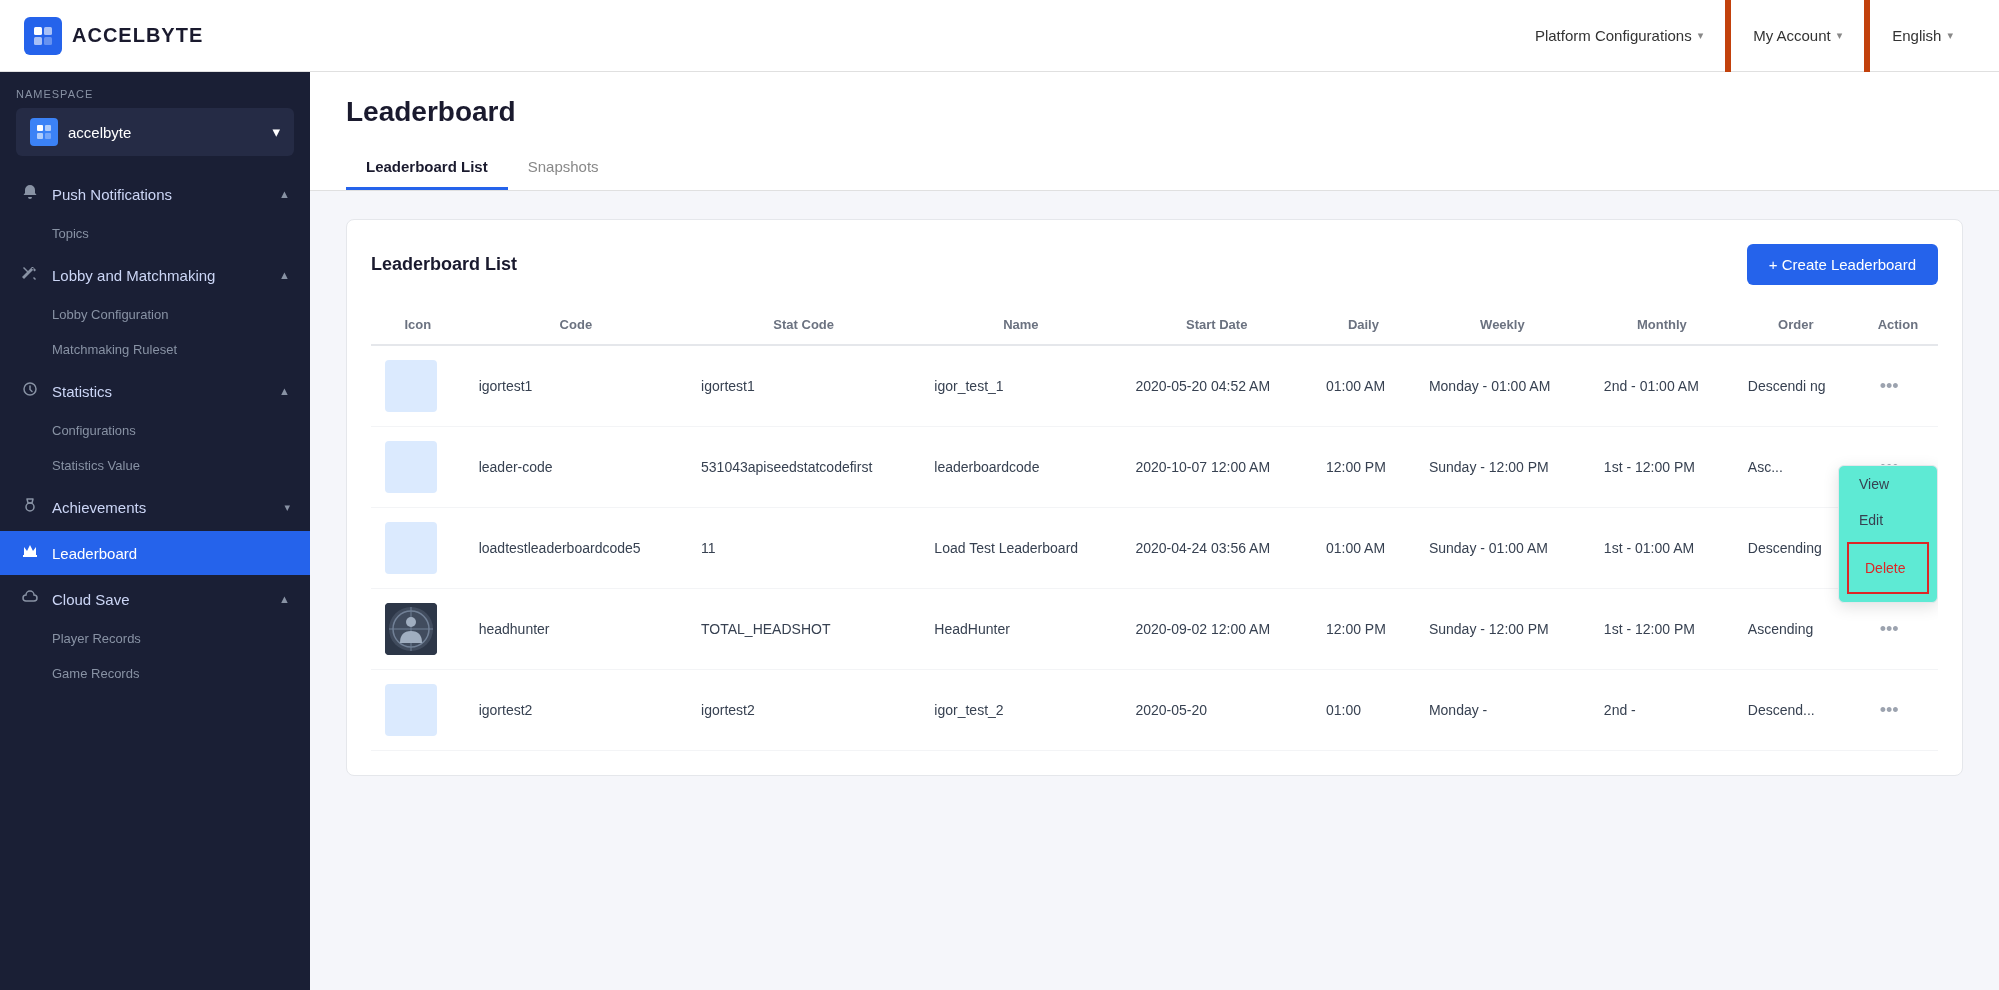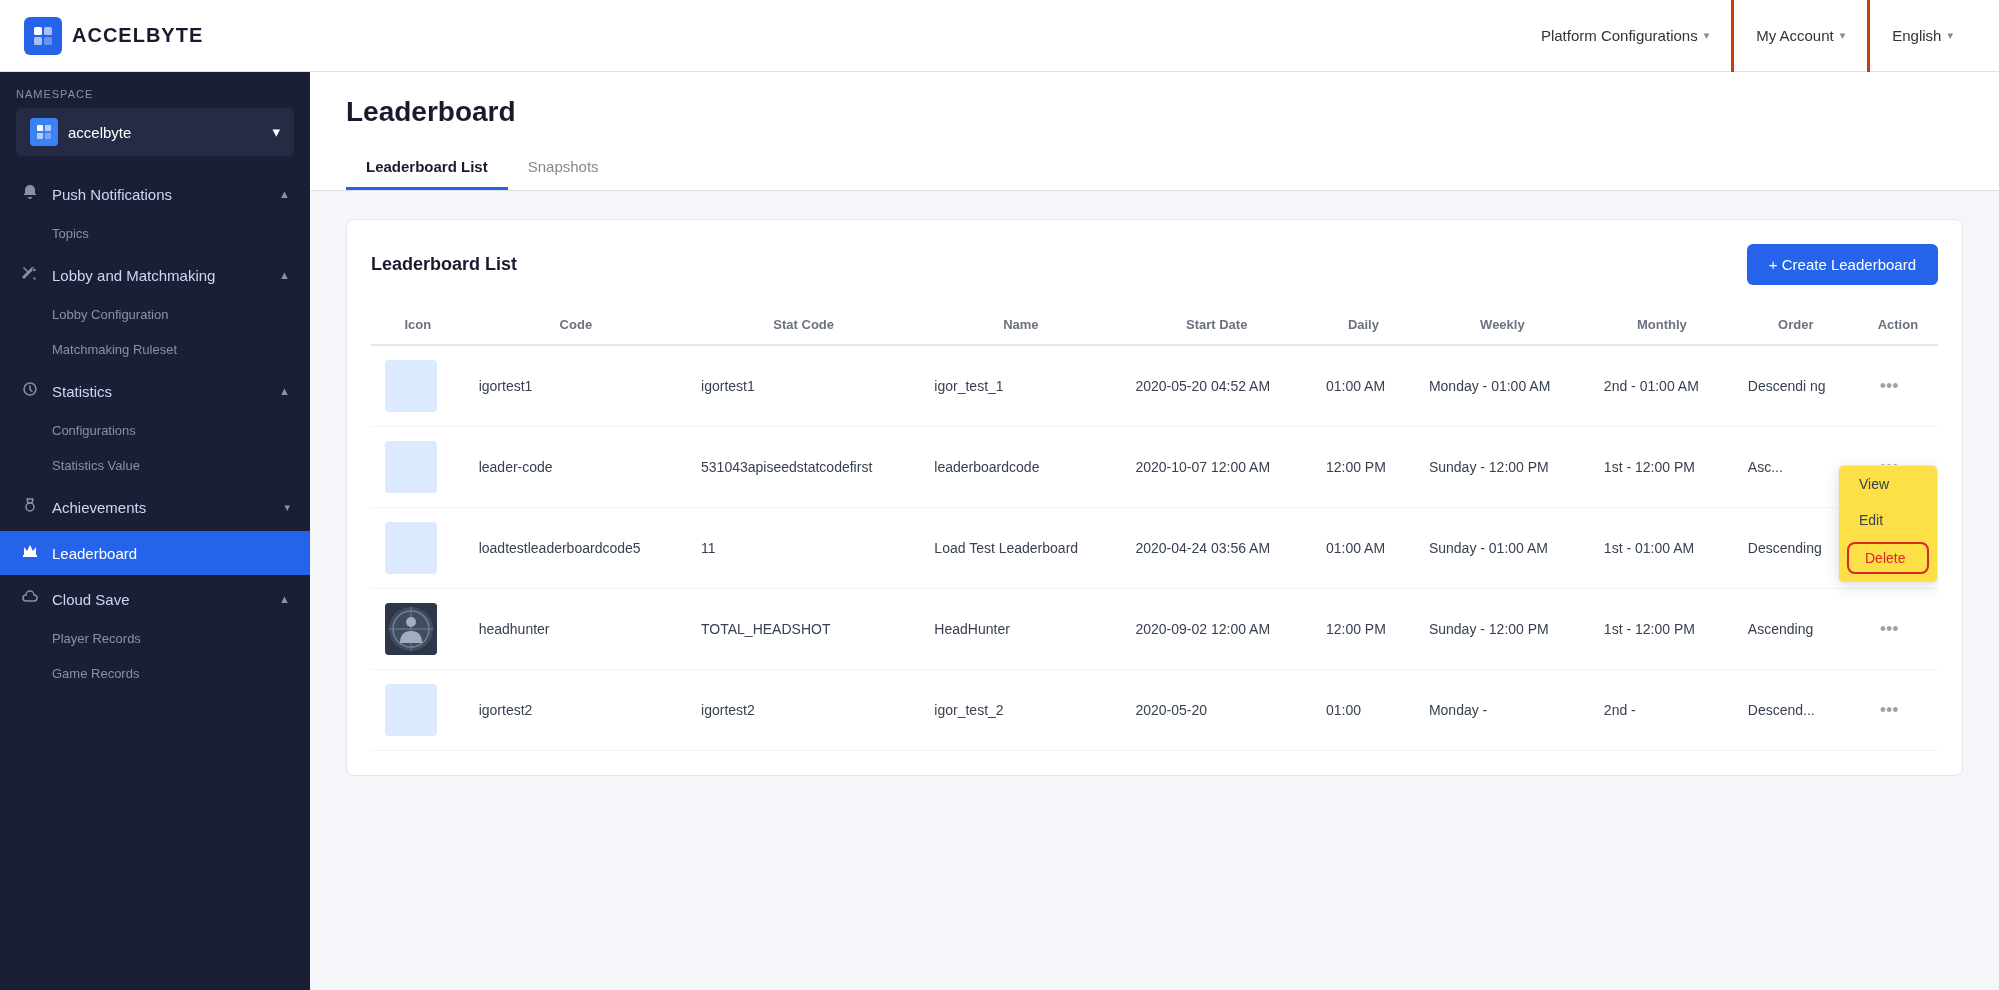--- a/index.html
+++ b/index.html
@@ -14,21 +14,21 @@
     .logo-area { display: flex; align-items: center; gap: 10px; }
     .logo-icon {
       width: 38px; height: 38px; background: #2563eb; border-radius: 6px;
       display: flex; align-items: center; justify-content: center; color: #fff; font-size: 18px; font-weight: bold;
     }
     .logo-text { font-size: 20px; font-weight: 700; color: #1a1a2e; letter-spacing: 1px; }
     .header-right { display: flex; align-items: center; gap: 0; }
     .header-dropdown {
       display: flex; align-items: center; gap: 6px;
       padding: 0 22px; height: 72px; cursor: pointer;
-      border-left: 3px solid #c2410c; font-size: 15px; color: #333;
+      border-left: 6px solid #c2410c; font-size: 15px; color: #333;
     }
     .header-dropdown:first-child { border-left: none; }
     .chevron-down { font-size: 11px; color: #888; }
 
     
     .main-layout { display: flex; flex: 1; overflow: hidden; }
 
     
     .sidebar {
       width: 310px; background: #1a1f35; color: #ccc;
@@ -96,30 +96,30 @@
     tr.data-row { border-bottom: 1px solid #f3f4f6; }
     .icon-placeholder { width: 52px; height: 52px; background: #dbeafe; border-radius: 4px; }
     .icon-headhunter {
       width: 52px; height: 52px; border-radius: 4px; overflow: hidden;
       background: #374151; display: flex; align-items: center; justify-content: center;
       position: relative;
     }
 
     
     .context-menu {
-      position: absolute; background: #fde047; border: 1px solid #e5e7eb;
+      position: absolute; background: #5eead4; border: 1px solid #e5e7eb;
       border-radius: 6px; box-shadow: 0 4px 16px rgba(0,0,0,0.12);
       z-index: 100; min-width: 100px;
     }
     .context-menu-item {
       padding: 10px 20px; cursor: pointer; font-size: 14px; color: #374151;
     }
     .context-menu-item.delete {
-      color: #dc2626; border: 2px solid #dc2626; margin: 4px 8px 8px; border-radius: 8px;
-      padding: 6px 16px;
+      color: #dc2626; border: 2px solid #dc2626; margin: 4px 8px 8px; border-radius: 0;
+      padding: 16px 16px;
     }
 
     .dots-btn { background: none; border: none; cursor: pointer; font-size: 18px; color: #9ca3af; padding: 2px 8px; }
 
     
     .sidebar::-webkit-scrollbar { width: 4px; }
     .sidebar::-webkit-scrollbar-thumb { background: #374151; border-radius: 2px; }
     .content::-webkit-scrollbar { width: 6px; }
     .content::-webkit-scrollbar-thumb { background: #d1d5db; border-radius: 3px; }
   </style>

